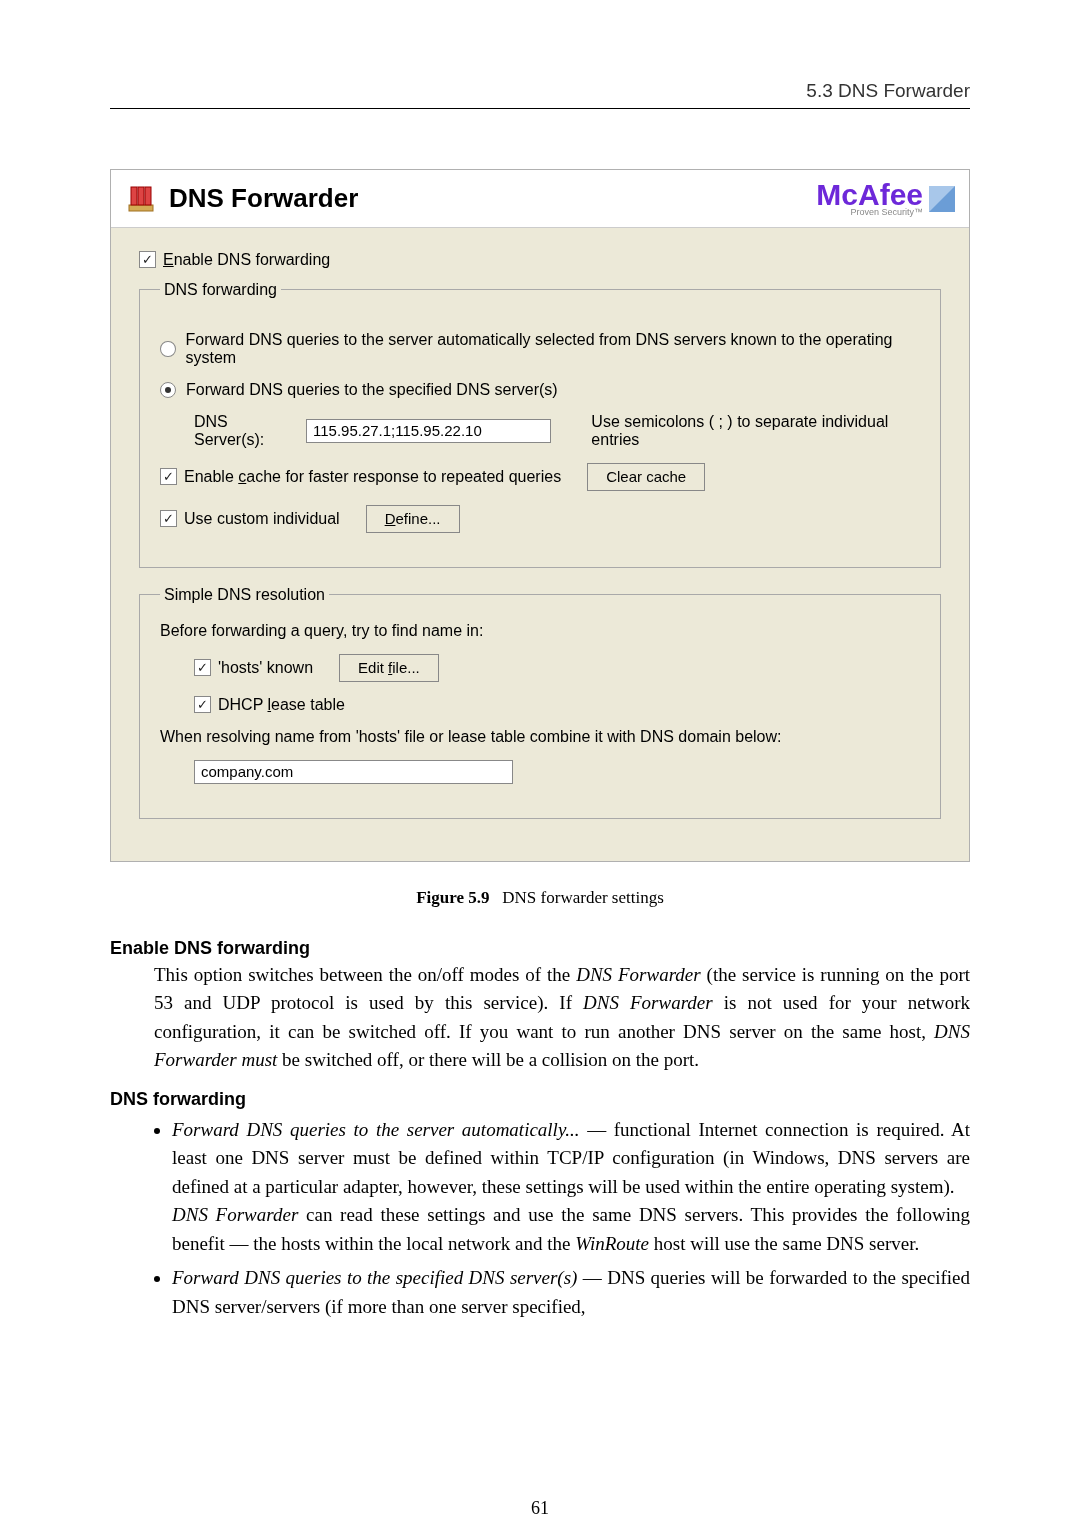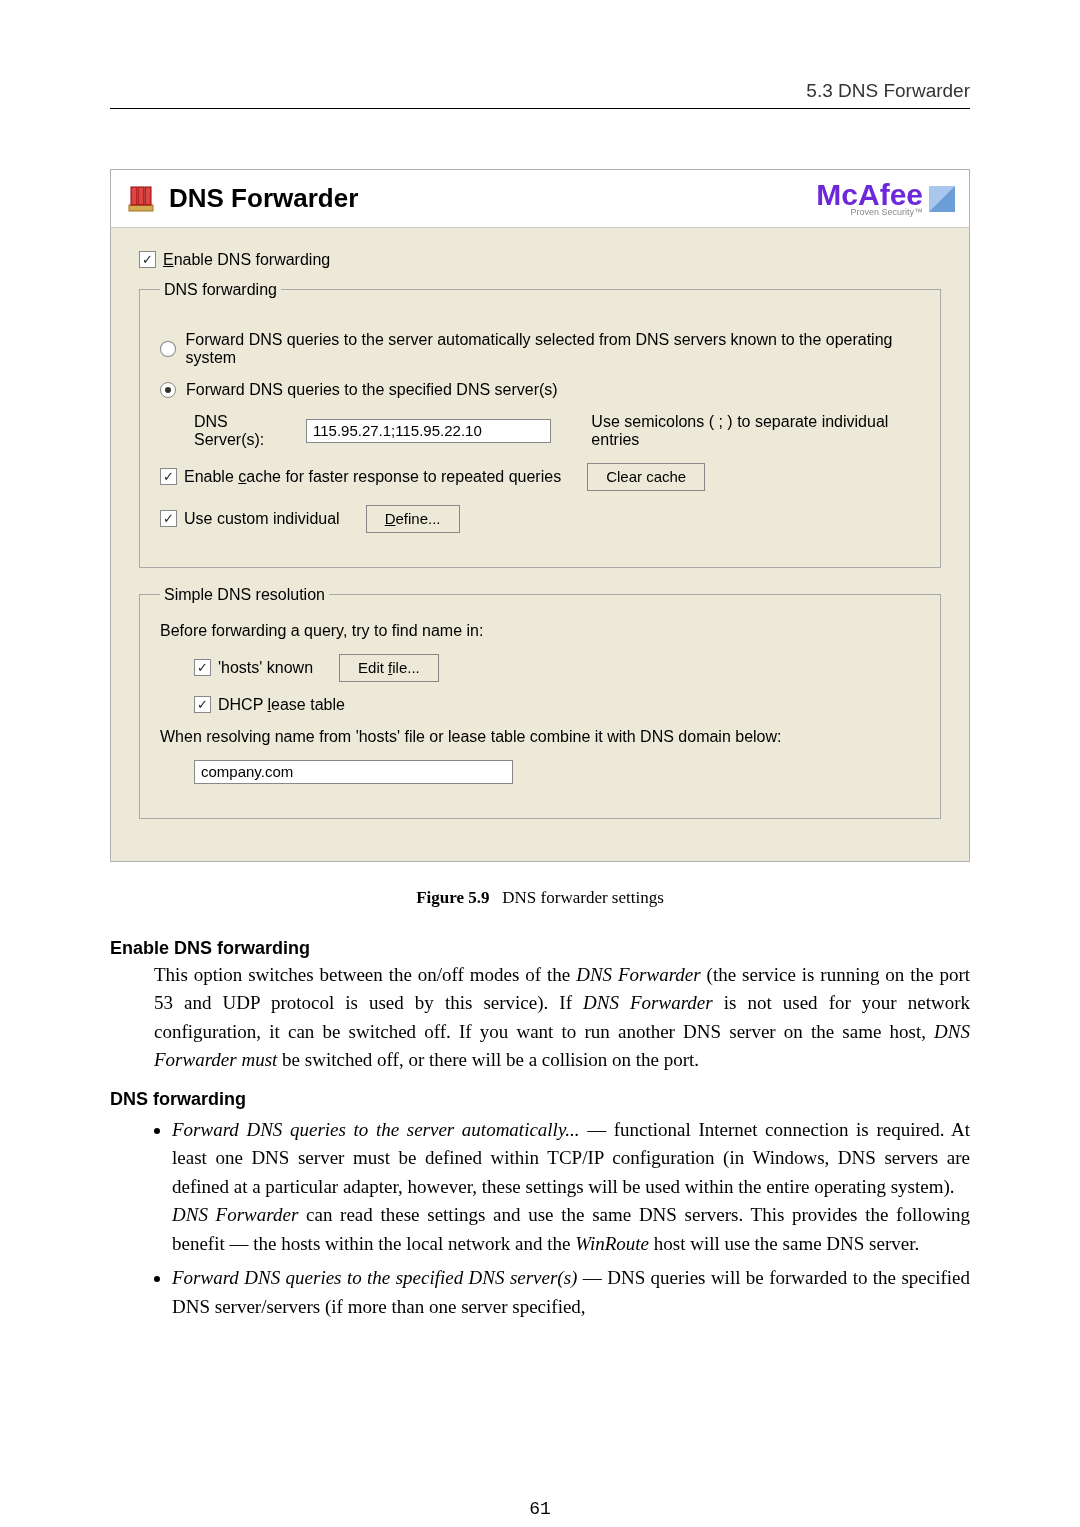--- a/index.html
+++ b/index.html
@@ -182,21 +182,21 @@
 }
 ul.bullets li {
   margin-bottom: 6px;
 }
 .page-number {
   position: absolute;
   bottom: 28px;
   left: 0;
   width: 100%;
   text-align: center;
-  font-family: Liberation Mono, monospace;
+  font-family: Liberation Serif, serif;
   font-size: 18px;
 }
 .underline { text-decoration: underline; }
 </style>
 </head>
 <body>
 
 <div class="page">
   <div class="top-header">5.3  DNS Forwarder</div>
   <hr class="top-rule">

